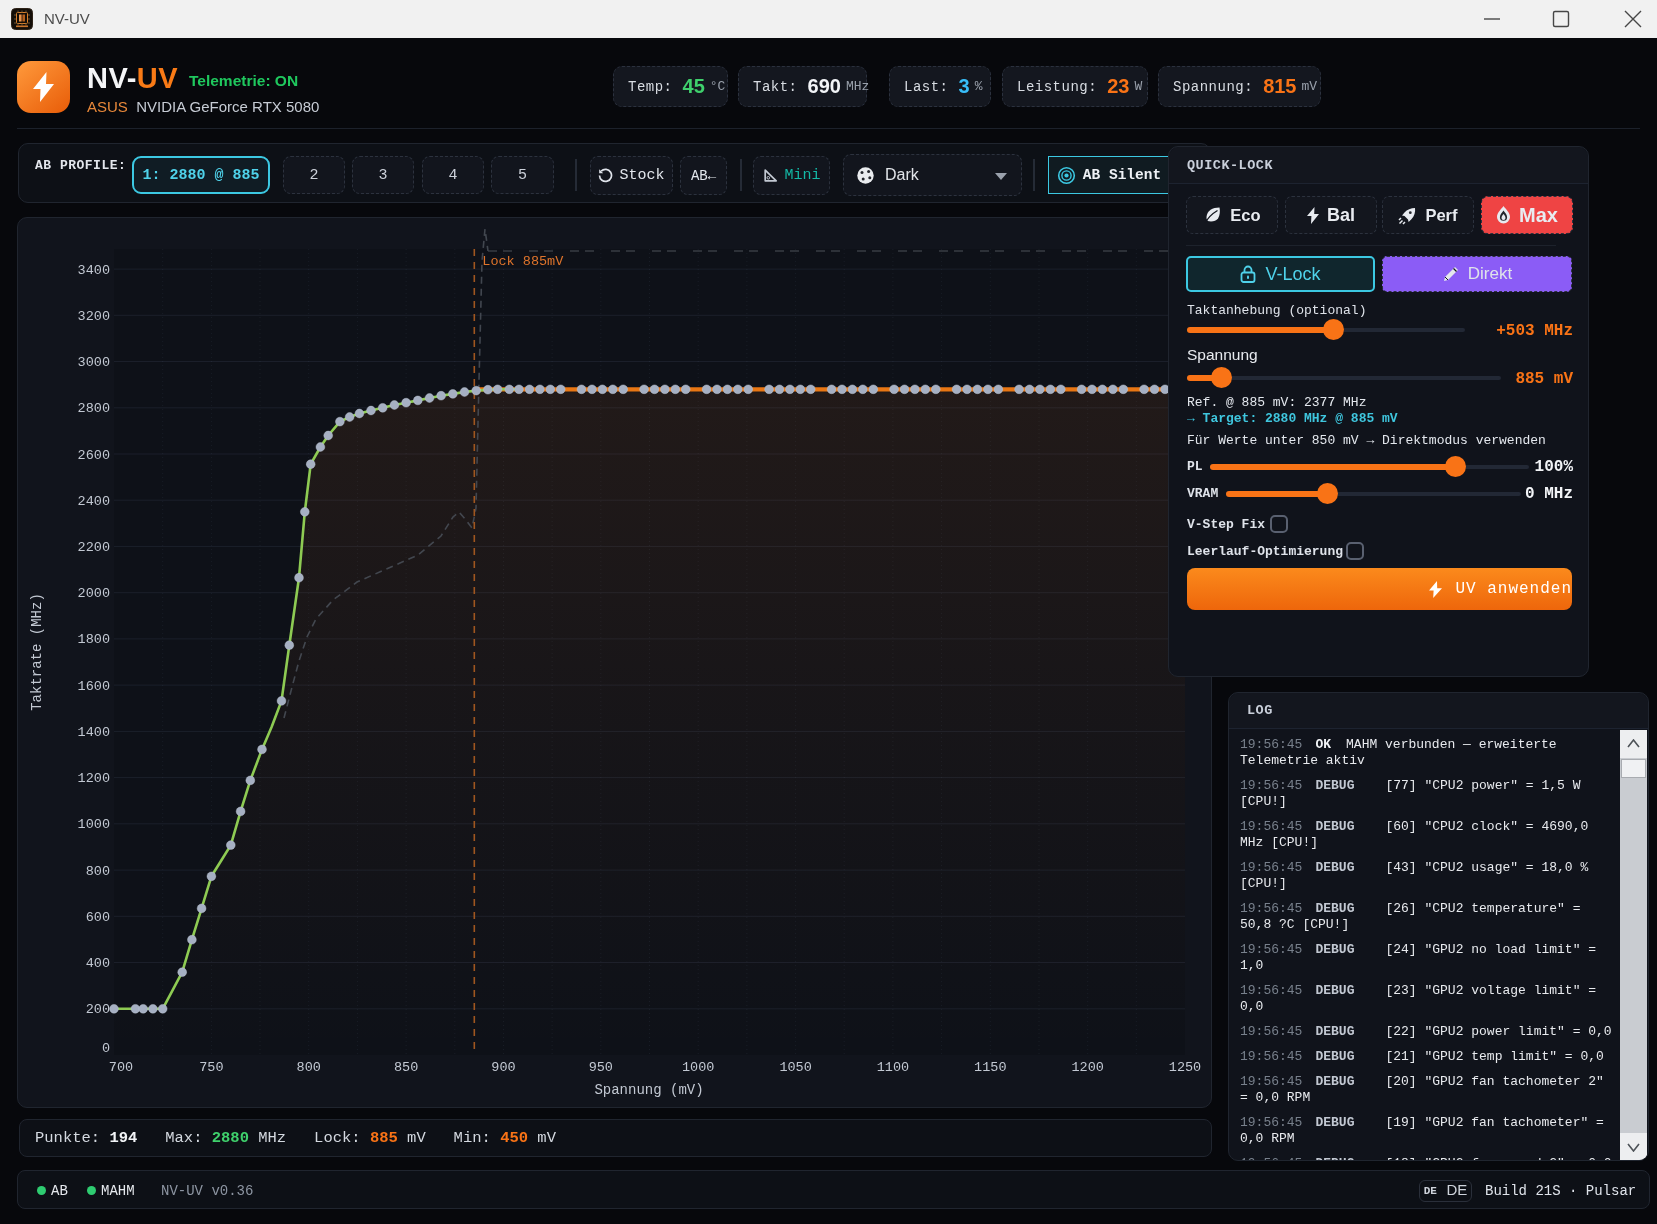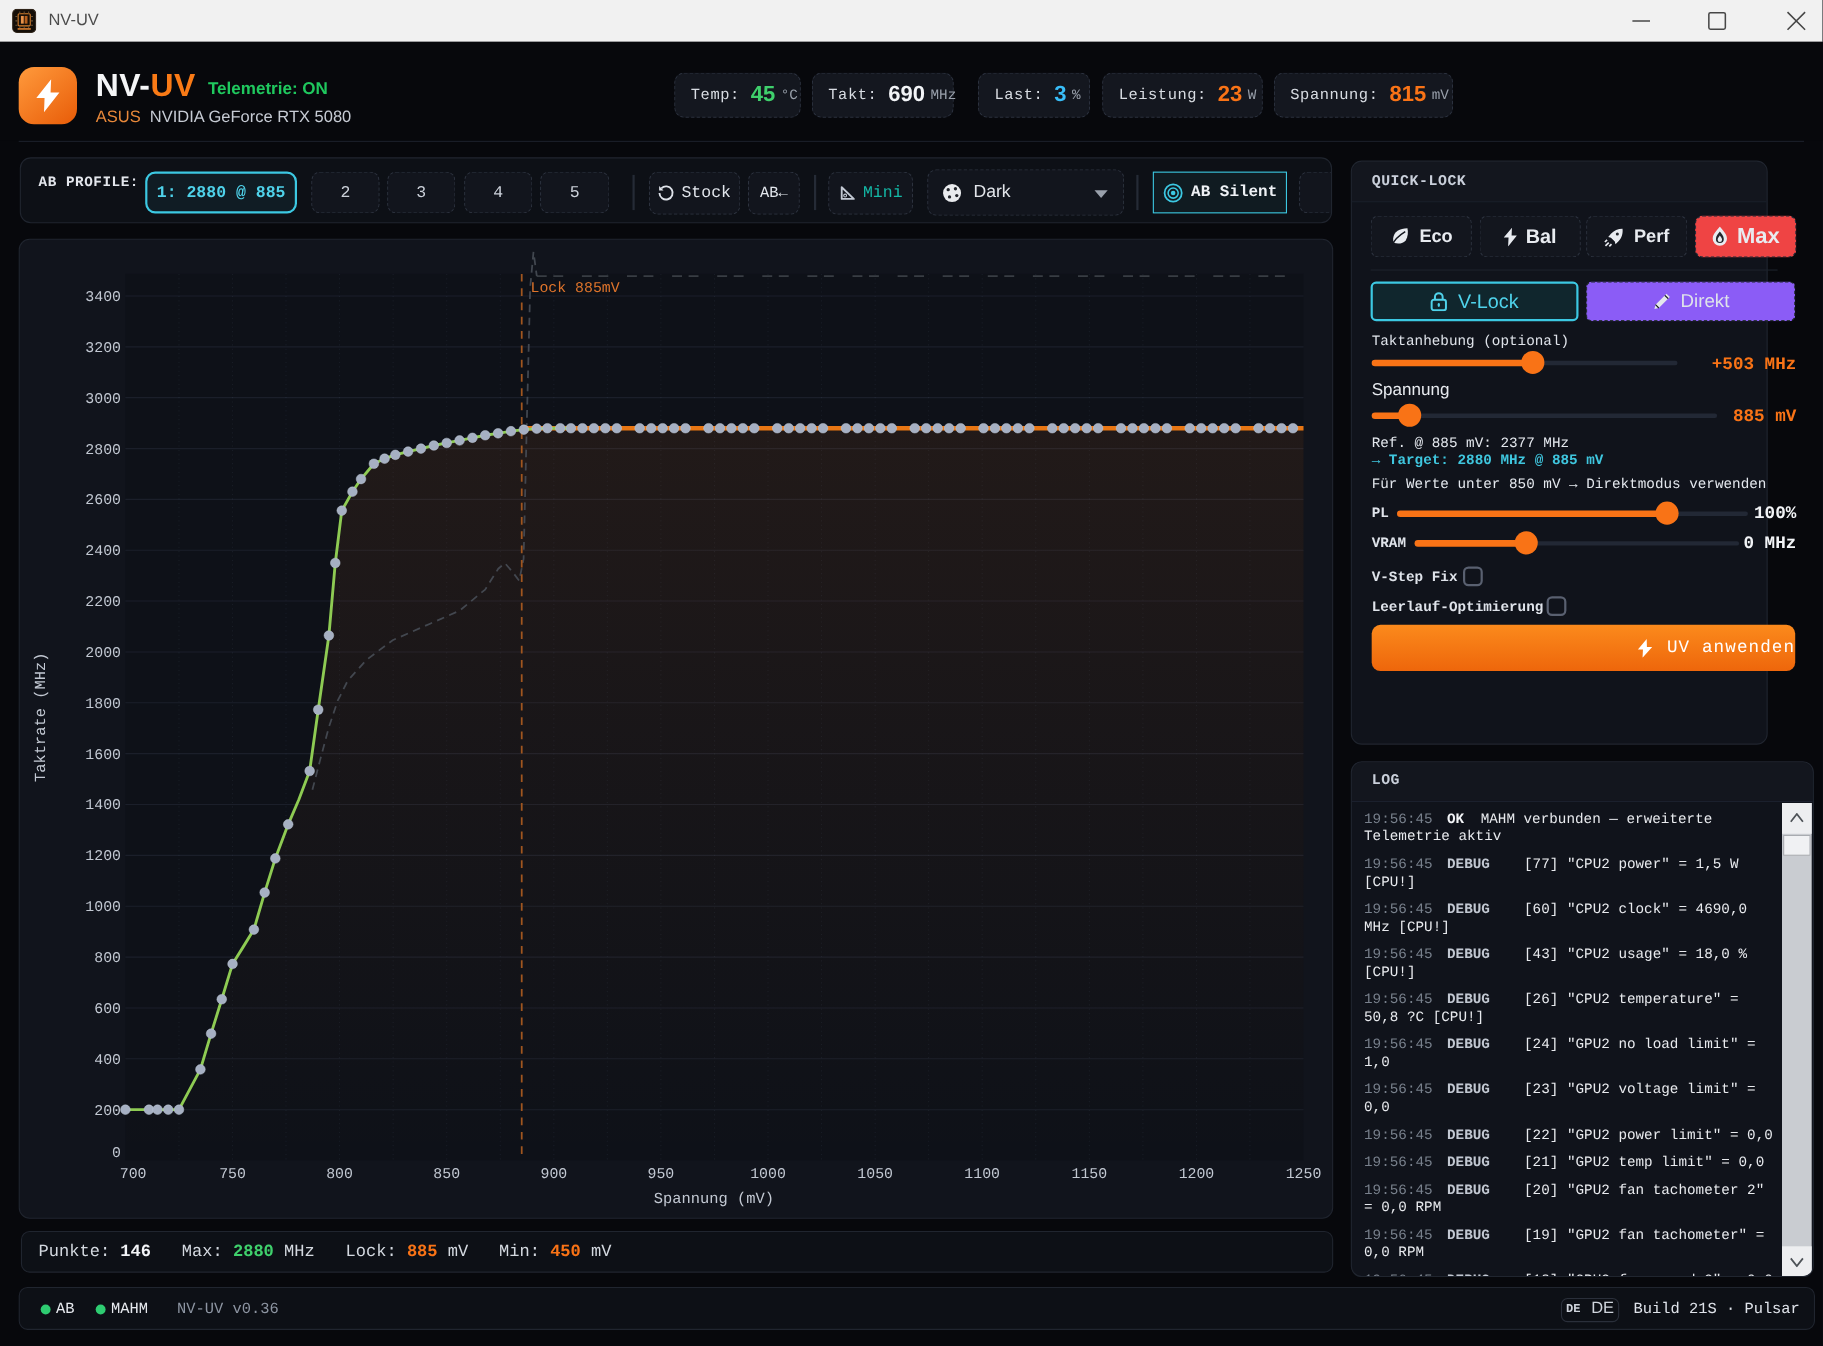--- a/index.html
+++ b/index.html
@@ -257,21 +257,21 @@
         <text x="874.9" y="853" text-anchor="middle">1100</text>
         <text x="972.3" y="853" text-anchor="middle">1150</text>
         <text x="1069.7" y="853" text-anchor="middle">1200</text>
         <text x="1167.0" y="853" text-anchor="middle">1250</text>
       </g>
 <text x="631" y="876" text-anchor="middle" font-size="14" fill="#c2c8d2">Spannung (mV)</text>
 <text x="23" y="434" text-anchor="middle" font-size="14" fill="#c2c8d2" transform="rotate(-90 23 434)">Taktrate (MHz)</text>
 </svg>
 </div>
 
-<div class="panel" style="left:1228px;top:146px;width:379px;height:531px">
+<div class="panel" style="left:1168px;top:146px;width:421px;height:531px">
  <div class="abs" style="left:0;top:0;width:100%;height:37px;background:rgba(255,255,255,0.015);border-bottom:1px solid #1d2330;border-radius:10px 10px 0 0"></div>
  <div class="abs" style="left:18px;top:11px;font-size:13.5px;font-weight:bold;color:#c9cfda;letter-spacing:0.5px">QUICK-LOCK</div>
  <div class="btn" style="left:17px;top:49px;width:92px;height:38px;background:#13161e;font-family:'Liberation Sans',sans-serif;font-size:16.5px;font-weight:bold;color:#e8ebf0;border-radius:7px">
   <svg width="19" height="18" viewBox="0 0 19 18" style="margin-right:8px">
         <path d="M16.5 1.5C9.5 1.5 4 4.5 3.5 11c-.1 1.8.6 3.2 1.2 4 3.6 1 8.3.4 10.3-2.6 1.9-2.9 2.3-7.4 1.5-10.9z" fill="#e8ebf0"></path>
         <path d="M2.5 17C5 11 9.5 7.5 14.5 4.5" stroke="#13161e" stroke-width="1.3" fill="none"></path>
       </svg>Eco</div>
  <div class="btn" style="left:116px;top:49px;width:92px;height:38px;background:#13161e;font-family:'Liberation Sans',sans-serif;font-size:18px;font-weight:bold;color:#e8ebf0;border-radius:7px">
   <svg width="12" height="17" viewBox="0 0 12 17" style="margin-right:8px">
         <path d="M7.5 0L0 9h4.4L4 17L12 7H7.2z" fill="#e8ebf0"></path>
@@ -358,21 +358,21 @@
       </svg>
   <div class="abs" style="left:1px;top:29px;width:25px;height:19px;background:#f0f1f3;border:1px solid #a8abb0"></div>
   <div class="abs" style="left:0;top:403px;width:27px;height:28px;background:#edeef0"></div>
   <svg class="abs" style="left:7px;top:413px" width="13" height="9" viewBox="0 0 13 9">
         <path d="M1 1L6.5 8L12 1" fill="none" stroke="#4e5358" stroke-width="1.6"></path>
       </svg>
  </div>
 </div>
 
 <div class="panel" style="left:19px;top:1119px;width:1193px;height:38px;background:#0d1016;border-radius:8px">
- <div class="abs" style="left:15px;top:9px;font-size:15.5px;color:#d4d9e0;white-space:pre">Punkte: <b style="color:#f2f4f7">146</b>   Max: <b style="color:#3fd06c">2880</b> MHz   Lock: <b style="color:#f97316">885</b> mV   Min: <b style="color:#f97316">450</b> mV</div>
+ <div class="abs" style="left:15px;top:9px;font-size:15.5px;color:#d4d9e0;white-space:pre">Punkte: <b style="color:#f2f4f7">194</b>   Max: <b style="color:#3fd06c">2880</b> MHz   Lock: <b style="color:#f97316">885</b> mV   Min: <b style="color:#f97316">450</b> mV</div>
 </div>
 
 <div class="panel" style="left:17px;top:1170px;width:1633px;height:39px;background:#0d1016;border-radius:8px">
  <span class="abs" style="left:19px;top:15px;width:9px;height:9px;border-radius:50%;background:#2ecc71"></span>
  <div class="abs" style="left:33px;top:12px;font-size:14px;color:#e6e9ee">AB</div>
  <span class="abs" style="left:69px;top:15px;width:9px;height:9px;border-radius:50%;background:#2ecc71"></span>
  <div class="abs" style="left:83px;top:12px;font-size:14px;color:#e6e9ee">MAHM</div>
  <div class="abs" style="left:143px;top:12px;font-size:14px;color:#8d95a2">NV-UV v0.36</div>
  <div class="abs" style="left:1401px;top:9px;width:53px;height:22px;border:1px solid #2a2f3a;border-radius:6px;text-align:center;color:#cfd4dc"><span style="font-size:11px;font-weight:bold;vertical-align:1px">DE</span> <span style="font-size:15px;font-family:'Liberation Sans',sans-serif">DE</span></div>
  <div class="abs" style="left:1467px;top:12px;font-size:14px;color:#dfe3ea">Build 21S · Pulsar</div>

